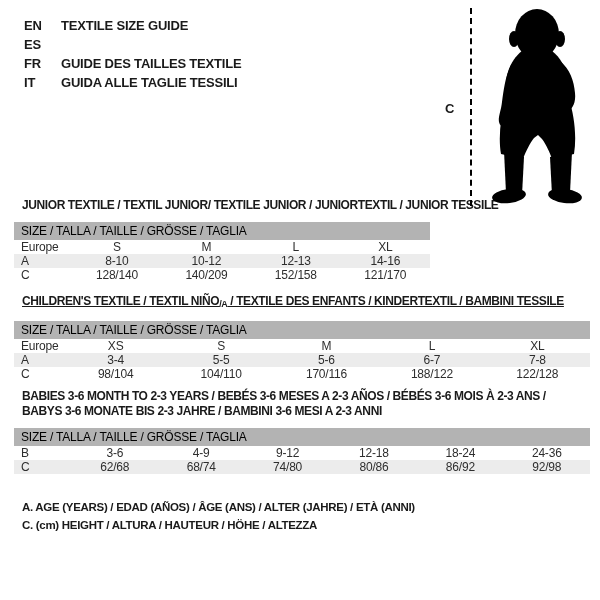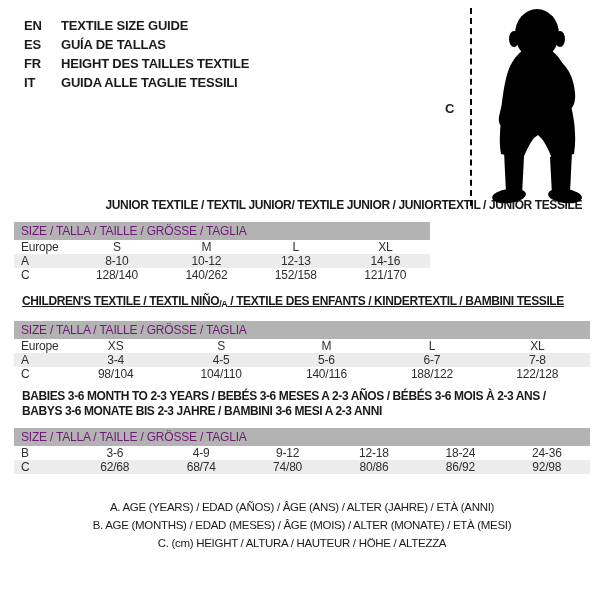--- a/index.html
+++ b/index.html
@@ -5,21 +5,21 @@
   html,body { margin:0; padding:0; background:#ffffff; }
   body {
     width:600px; height:600px;
     font-family:"Liberation Sans", sans-serif;
     color:#1a1a1a;
     -webkit-font-smoothing:antialiased;
   }
   .page {
     position:relative;
     width:600px; height:600px;
-    padding:14px 18px 0 14px;
+    padding:14px 12px 0 14px;
     box-sizing:border-box;
     overflow:hidden;
     background:#ffffff;
   }
 
   
   .langs { margin:2px 0 0 10px; }
   .lang-row { display:flex; font-weight:bold; font-size:13px; line-height:19px; letter-spacing:-0.2px; }
   .lang-code { width:37px; flex:0 0 37px; }
 
@@ -27,57 +27,56 @@
   .figure-area { position:absolute; top:6px; right:4px; width:152px; height:204px; }
   .measure-line { position:absolute; left:26px; top:2px; height:198px; width:0; border-left:2px dashed #000; }
   .figure-label { position:absolute; left:1px; top:95px; font-weight:bold; font-size:13px; }
   .baby-svg { position:absolute; left:34px; top:0; }
 
   
   .section-title {
     font-weight:bold; font-size:12px; line-height:15px;
     letter-spacing:-0.4px; margin:0 0 0 8px; white-space:nowrap;
   }
-  .title-junior { margin-top:106px;text-align:right; }
+  .title-junior { margin-top:106px; }
   .title-children { margin-top:12px;text-decoration:underline; }
   .title-babies { margin-top:8px; }
   .title-sub { font-size:9px; vertical-align:-2px; }
 
   
   .tbl { border-collapse:collapse; table-layout:fixed; width:416px; margin-top:9px; font-size:12px; }
   .tbl.wide { width:576px; }
   .tbl td { padding:0 2px; height:14px; text-align:center; color:#2e2e2e; letter-spacing:-0.2px; overflow:hidden; }
   .tbl td.lbl { text-align:left; padding-left:7px; }
   .tbl td.bar {
-    background:#b3b3b3; color:#701a75; text-align:left;
+    background:#b3b3b3; color:#000000; text-align:left;
     height:18px; padding-left:7px; letter-spacing:-0.2px;
   }
   .tbl tr.alt td { background:#ececec; }
 
   
   .footnotes { margin:24px 0 0 8px; }
-  .footnote { font-weight:normal; font-size:11.5px; line-height:18px; letter-spacing:-0.3px; white-space:nowrap;text-align:center; }
+  .footnote { font-weight:bold; font-size:11.5px; line-height:18px; letter-spacing:-0.3px; white-space:nowrap; }
 </style>
 </head>
 <body>
 
 <div class="page">
 
   <div class="langs">
     <div class="lang-row">
       <span class="lang-code">EN</span>
       <span class="lang-label">TEXTILE SIZE GUIDE</span>
     </div>
     <div class="lang-row">
       <span class="lang-code">ES</span>
-      <span class="lang-label">GUÍA DE TALLAS</span>
     </div>
     <div class="lang-row">
       <span class="lang-code">FR</span>
-      <span class="lang-label">HEIGHT DES TAILLES TEXTILE</span>
+      <span class="lang-label">GUIDE DES TAILLES TEXTILE</span>
     </div>
     <div class="lang-row">
       <span class="lang-code">IT</span>
       <span class="lang-label">GUIDA ALLE TAGLIE TESSILI</span>
     </div>
   </div>
 
   <div class="figure-area">
     <span class="figure-label">C</span>
     <div class="measure-line"></div>
@@ -121,21 +120,21 @@
       <tr class="alt">
         <td class="lbl">A</td>
         <td>8-10</td>
         <td>10-12</td>
         <td>12-13</td>
         <td>14-16</td>
       </tr>
       <tr>
         <td class="lbl">C</td>
         <td>128/140</td>
-        <td>140/262</td>
+        <td>140/209</td>
         <td>152/158</td>
         <td>121/170</td>
       </tr>
     </tbody>
   </table>
 
   <div class="section-title title-children"><span>CHILDREN'S TEXTILE / TEXTIL NIÑO</span><span class="title-sub">/A</span><span> / TEXTILE DES ENFANTS / KINDERTEXTIL / BAMBINI TESSILE</span></div>
   <table class="tbl wide">
     <colgroup>
         <col style="width:8.5%">
@@ -153,30 +152,30 @@
         <td class="lbl">Europe</td>
         <td>XS</td>
         <td>S</td>
         <td>M</td>
         <td>L</td>
         <td>XL</td>
       </tr>
       <tr class="alt">
         <td class="lbl">A</td>
         <td>3-4</td>
-        <td>4-5</td>
+        <td>5-5</td>
         <td>5-6</td>
         <td>6-7</td>
         <td>7-8</td>
       </tr>
       <tr>
         <td class="lbl">C</td>
         <td>98/104</td>
         <td>104/110</td>
-        <td>140/116</td>
+        <td>170/116</td>
         <td>188/122</td>
         <td>122/128</td>
       </tr>
     </tbody>
   </table>
 
   <div class="section-title title-babies">
     <div>BABIES 3-6 MONTH TO 2-3 YEARS / BEBÉS 3-6 MESES A 2-3 AÑOS / BÉBÉS 3-6 MOIS À 2-3 ANS /</div>
     <div>BABYS 3-6 MONATE BIS 2-3 JAHRE / BAMBINI 3-6 MESI A 2-3 ANNI</div>
   </div>
@@ -210,17 +209,16 @@
         <td>74/80</td>
         <td>80/86</td>
         <td>86/92</td>
         <td>92/98</td>
       </tr>
     </tbody>
   </table>
 
   <div class="footnotes">
     <div class="footnote">A. AGE (YEARS) / EDAD (AÑOS) / ÂGE (ANS) / ALTER (JAHRE) / ETÀ (ANNI)</div>
-    <div class="footnote">B. AGE (MONTHS) / EDAD (MESES) / ÂGE (MOIS) / ALTER (MONATE) / ETÀ (MESI)</div>
     <div class="footnote">C. (cm) HEIGHT / ALTURA / HAUTEUR / HÖHE / ALTEZZA</div>
   </div>
 
 </div>
 
 </body></html>

